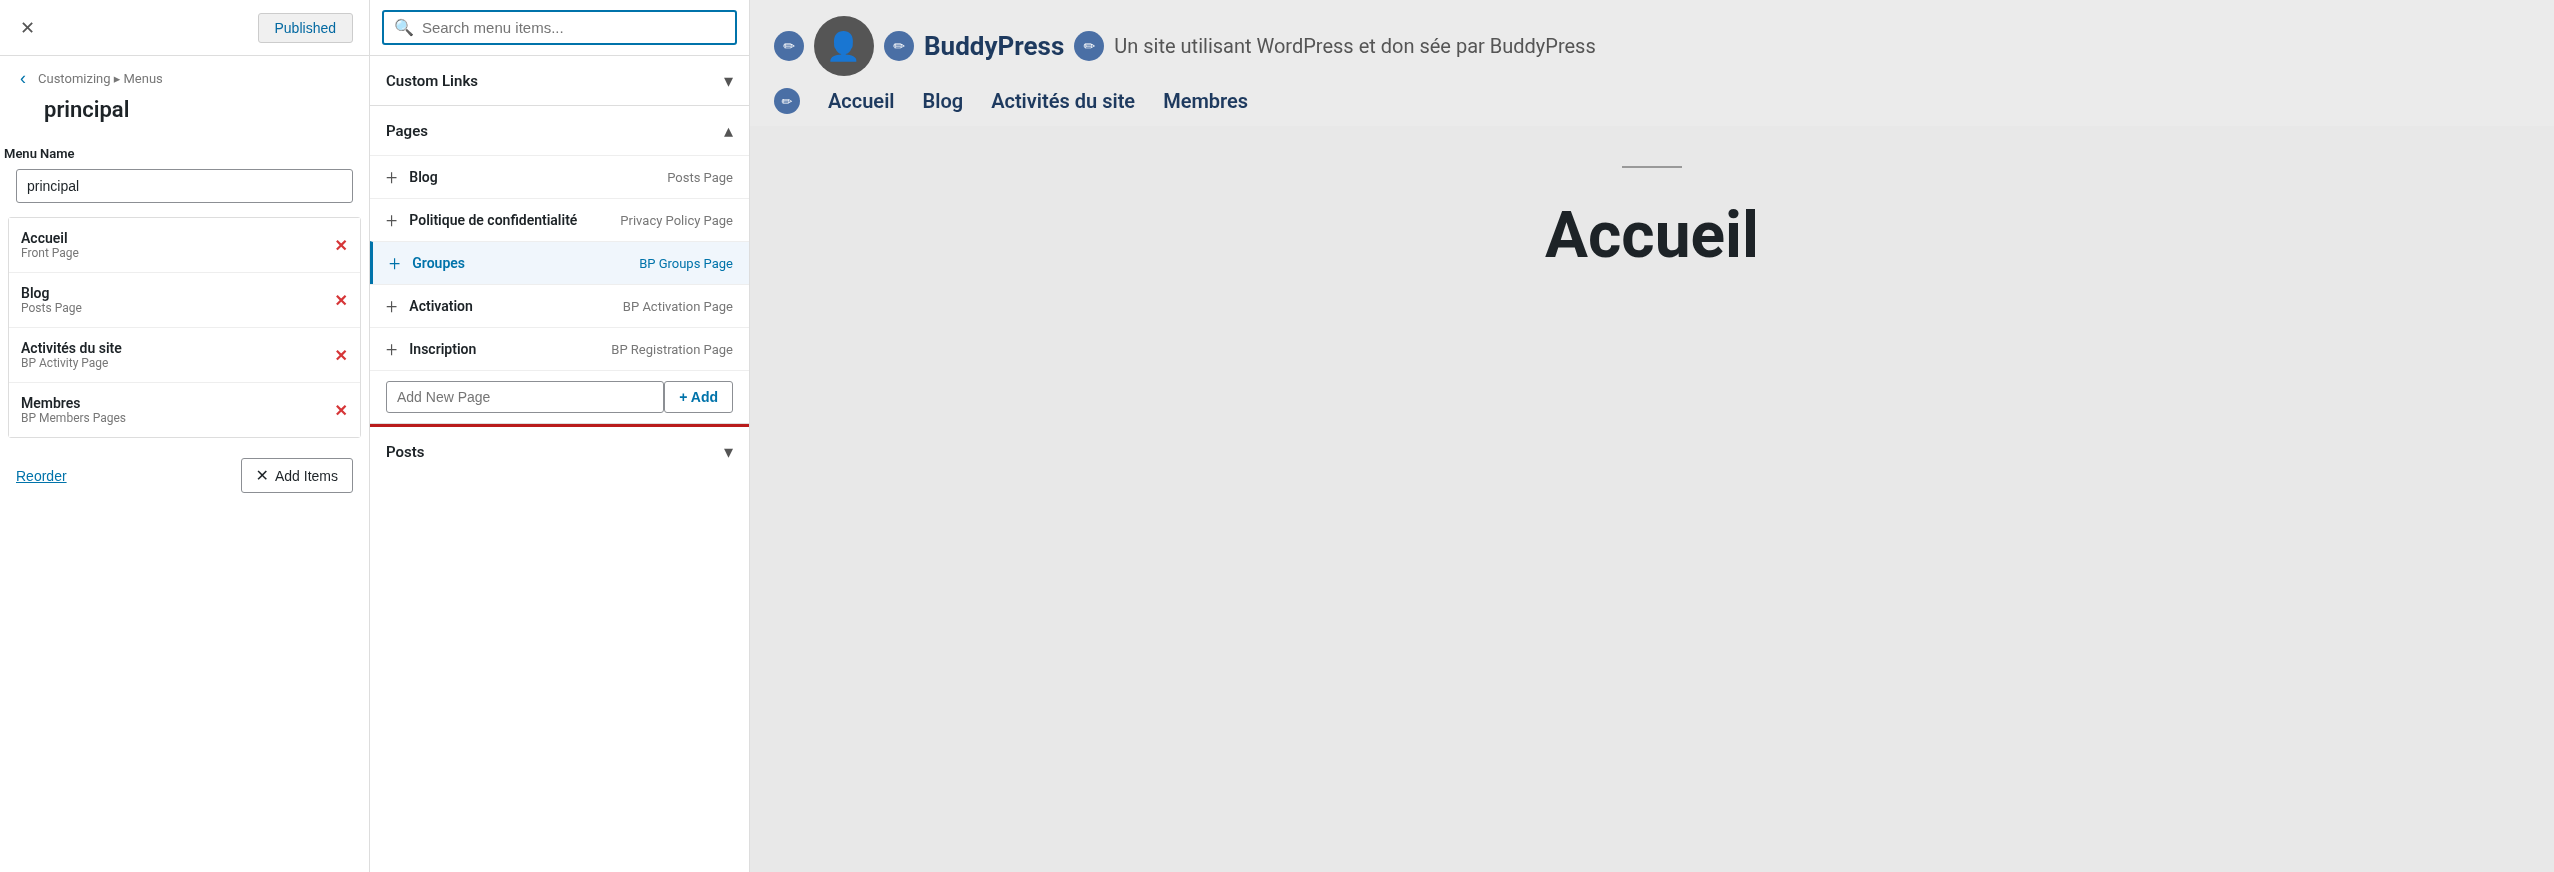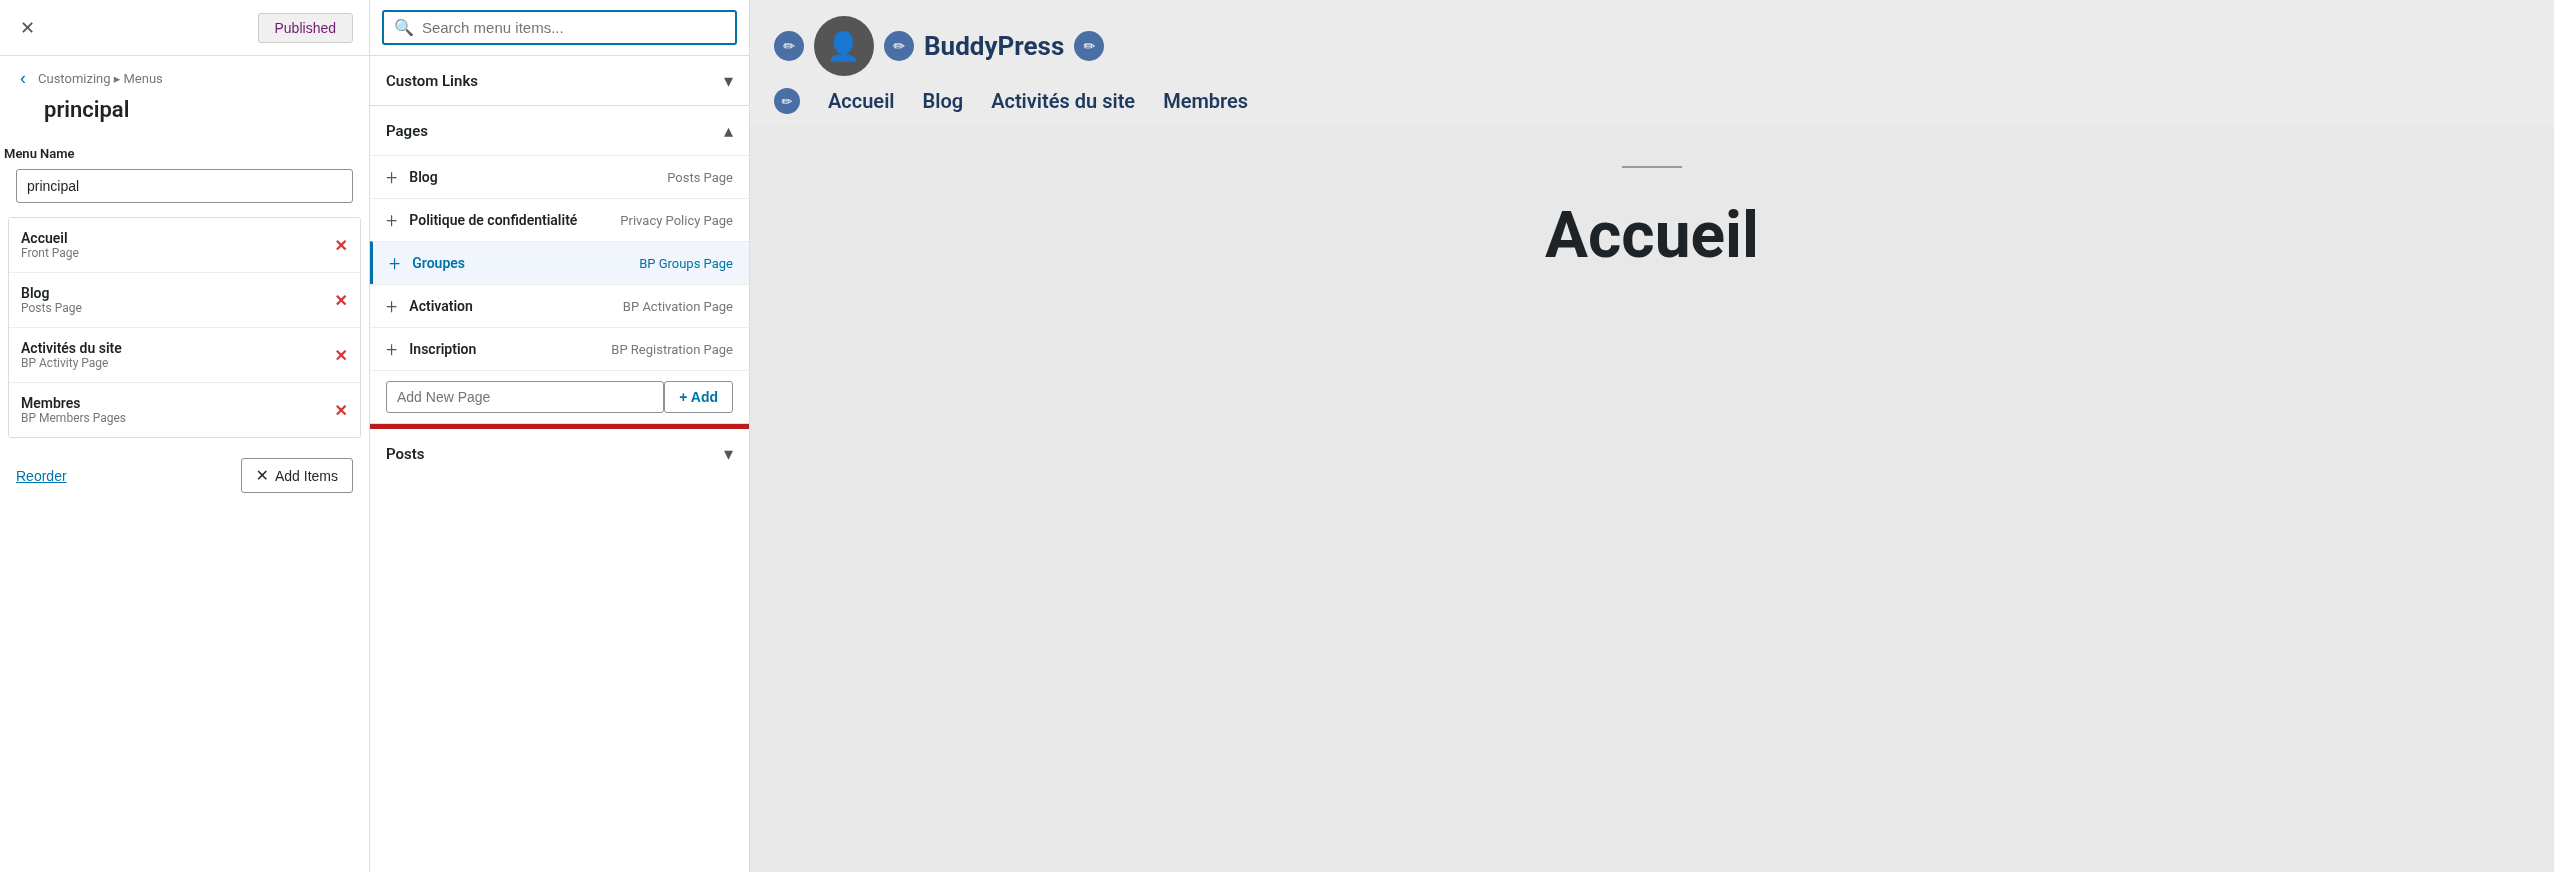--- a/index.html
+++ b/index.html
@@ -35,21 +35,21 @@
       color: #555;
       padding: 4px;
     }
 
     .published-btn {
       background: #f0f0f0;
       border: 1px solid #ccc;
       border-radius: 3px;
       padding: 6px 16px;
       font-size: 14px;
-      color: #701a75;
+      color: #0369a1;
       cursor: pointer;
     }
 
     .breadcrumb-bar {
       padding: 10px 16px 4px 16px;
       display: flex;
       align-items: center;
       gap: 8px;
     }
 
@@ -313,21 +313,21 @@
       gap: 4px;
       font-weight: 600;
     }
 
     .posts-header {
       display: flex;
       align-items: center;
       justify-content: space-between;
       padding: 14px 16px;
       cursor: pointer;
-      border-top: 5px solid #b91c1c;
+      border-top: 3px solid #b91c1c;
     }
 
     
     .preview-panel {
       flex: 1;
       background: #c8c8c8;
       overflow: hidden;
       position: relative;
     }
 
@@ -549,20 +549,21 @@
 
 <div class="preview-panel">
   <div class="preview-inner">
     <div class="site-header">
       <div class="site-top-row">
         <div class="edit-icon">✏</div>
         <div class="avatar-circle">👤</div>
         <div class="edit-icon">✏</div>
         <span class="site-title">BuddyPress</span>
         <div class="edit-icon">✏</div>
+        <span class="site-tagline">Un site utilisant WordPress et don sée par BuddyPress</span>
       </div>
       <div class="site-nav">
         <div class="nav-icon-btn">✏</div>
         <span class="nav-item">Accueil</span>
         <span class="nav-item">Blog</span>
         <span class="nav-item">Activités du site</span>
         <span class="nav-item">Membres</span>
       </div>
     </div>
     <div class="preview-divider"></div>

